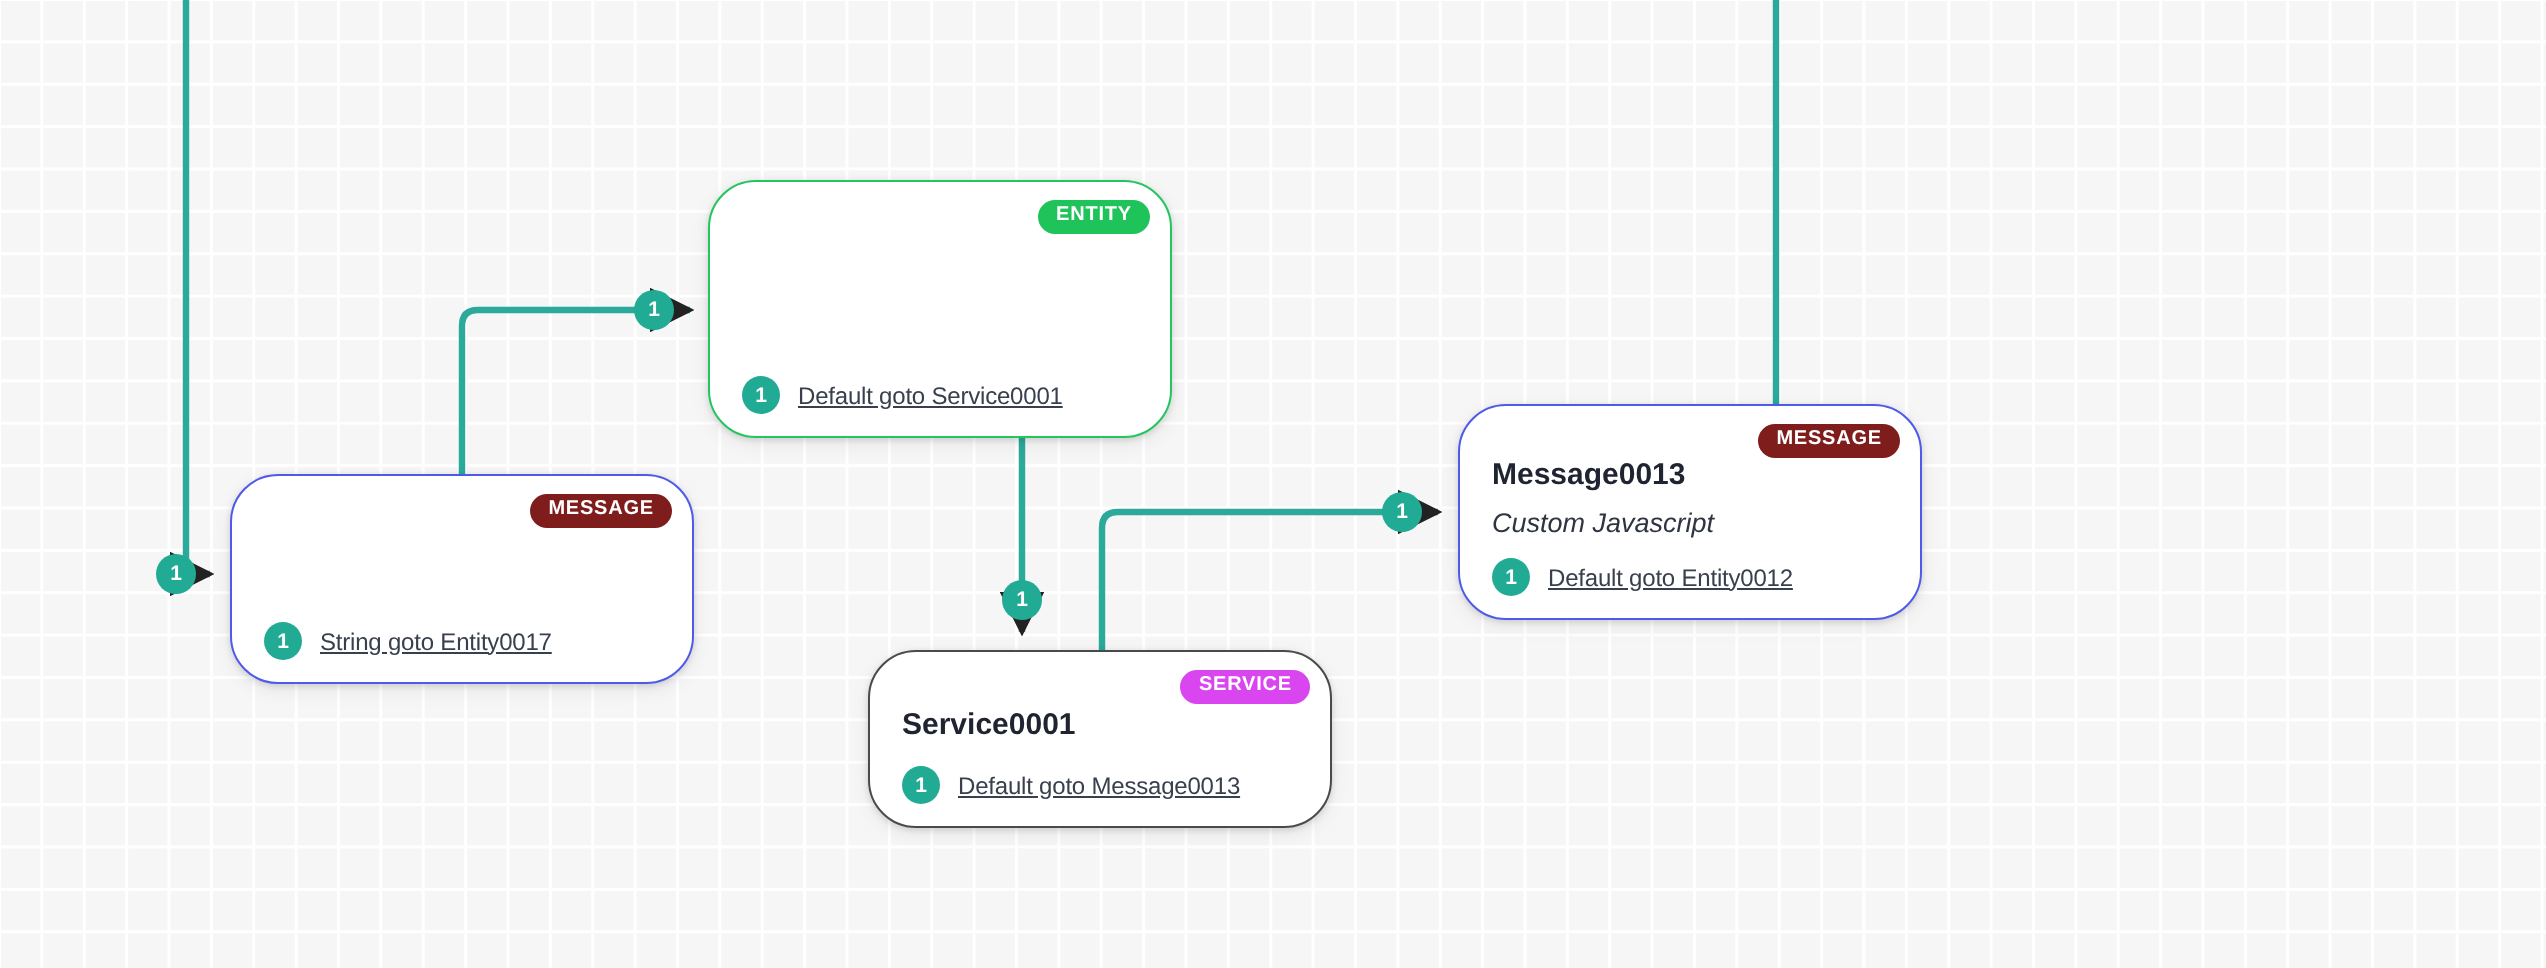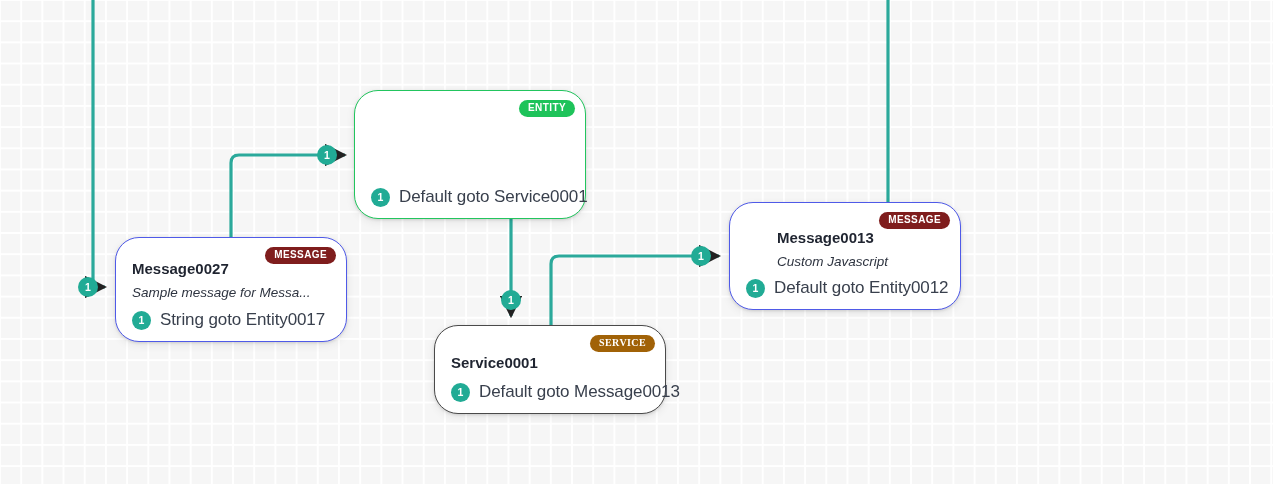--- a/index.html
+++ b/index.html
@@ -33,21 +33,21 @@
   .badge{
     position:absolute;top:9px;right:10px;
     border-radius:11px;
     padding:3px 9px 4px 9px;
     font-size:10px;font-weight:bold;letter-spacing:.4px;
     color:#ffffff;line-height:1;
     white-space:nowrap;
   }
   .badge.msg{background:#7f1d1d;}
   .badge.ent{background:#1ec35a;}
-  .badge.svc{background:#a16207;font-family:Liberation Serif, serif;}
+  .badge.svc{background:#d946ef;}
 
   .body{padding:22px 16px 0 16px;}
   .title{
     font-size:15px;font-weight:bold;color:#1f2430;
     line-height:1.25;margin:0 0 5px 0;white-space:nowrap;
   }
   .sub{
     font-size:12.5px;color:#3b424e;line-height:1.35;
     margin:0 0 2px 0;white-space:nowrap;
   }
@@ -58,22 +58,22 @@
     display:flex;align-items:center;padding:0 16px;
   }
   .pin{
     width:19px;height:19px;border-radius:50%;
     background:#21ab95;color:#fff;
     font-size:10.5px;font-weight:bold;
     display:flex;align-items:center;justify-content:center;
     flex:0 0 auto;
   }
   .ftext{
-    margin-left:9px;font-size:17px;color:#39404d;
-    white-space:nowrap;letter-spacing:-.1px;
+    margin-left:9px;font-size:12px;color:#39404d;
+    white-space:nowrap;letter-spacing:-.1px;text-decoration:underline;
   }
 
   .elabel{
     position:absolute;
     width:20px;height:20px;border-radius:50%;
     background:#21ab95;color:#fff;
     font-size:10.5px;font-weight:bold;
     display:flex;align-items:center;justify-content:center;
   }
 </style>
@@ -100,24 +100,20 @@
       <path d="M 511,219 L 511,316" marker-end="url(#arrow-d)"></path>
 
       <path d="M 551,325 L 551,264 Q 551,256 559,256 L 719,256" marker-end="url(#arrow-r)"></path>
 
       <path d="M 888,0 L 888,202"></path>
     </g>
   </svg>
 
   <div class="node msg" style="left:115px;top:237px;width:232px;height:105px;">
     <div class="badge msg">MESSAGE</div>
-    <div class="body">
-      <div class="title">Message0027</div>
-      <div class="sub it">Sample message for Messa...</div>
-    </div>
     <div class="footer">
       <div class="pin">1</div>
       <div class="ftext">String goto Entity0017</div>
     </div>
   </div>
 
   <div class="node ent" style="left:354px;top:90px;width:232px;height:129px;">
     <div class="badge ent">ENTITY</div>
     <div class="footer">
       <div class="pin">1</div>
@@ -131,21 +127,21 @@
       <div class="title">Service0001</div>
     </div>
     <div class="footer">
       <div class="pin">1</div>
       <div class="ftext">Default goto Message0013</div>
     </div>
   </div>
 
   <div class="node msg" style="left:729px;top:202px;width:232px;height:108px;">
     <div class="badge msg">MESSAGE</div>
-    <div class="body" style="padding-top:26px;margin-left:31px;">
+    <div class="body" style="padding-top:26px;">
       <div class="title">Message0013</div>
       <div class="sub it">Custom Javascript</div>
     </div>
     <div class="footer">
       <div class="pin">1</div>
       <div class="ftext">Default goto Entity0012</div>
     </div>
   </div>
 
   <div class="elabel" style="left:78px;top:277px;">1</div>

